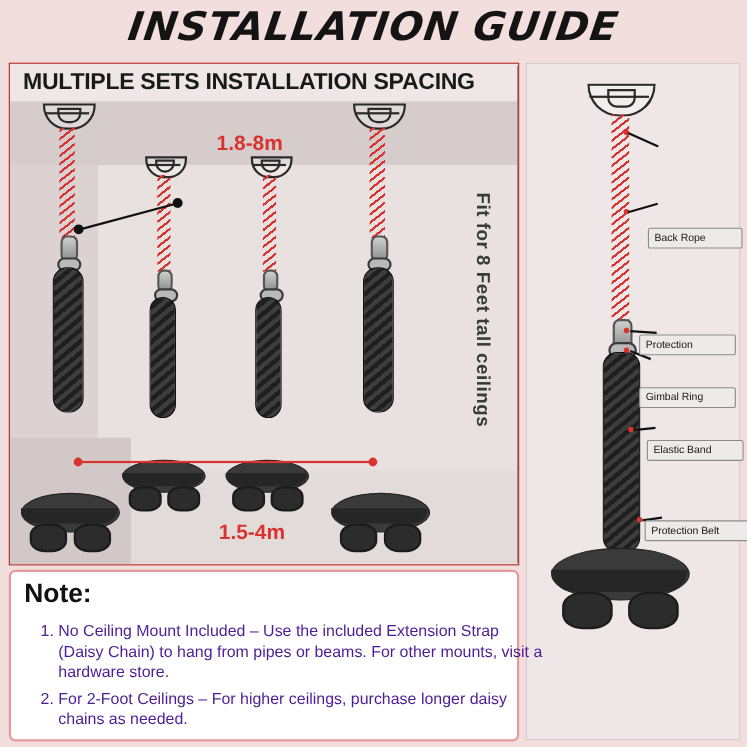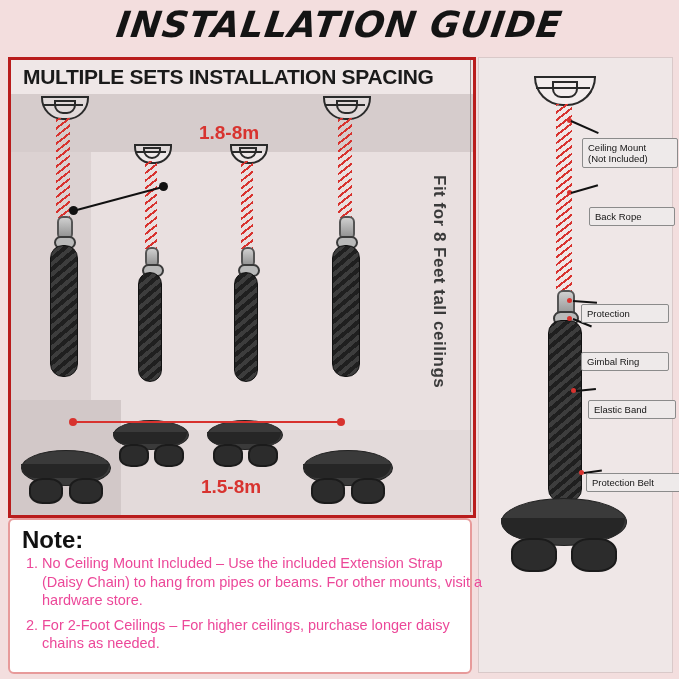--- a/index.html
+++ b/index.html
@@ -22,21 +22,21 @@
     letter-spacing:1px;
     color:#141414;
     font-style:italic;
     transform:skewX(-8deg);
   }
 
   
   .left-panel{
     position:absolute;left:8px;top:57px;width:462px;height:455px;
     background:#efe7e7;
-    border:3px solid #b91c1c;
+    border:1px solid #b91c1c;
     overflow:hidden;
   }
   .panel-head{
     position:absolute;left:0;top:0;width:462px;height:34px;
     background:#efe7e7;
   }
   .panel-head .ph-text{
     position:absolute;left:12px;top:5px;
     font-size:21px;font-weight:bold;color:#1a1a1a;
     letter-spacing:-0.3px;
@@ -94,22 +94,22 @@
     background:#ffffff;
     border:2px solid #e79a9a;
     border-radius:6px;
   }
   .note-title{
     position:absolute;left:12px;top:6px;
     font-size:24px;font-weight:bold;color:#111;
   }
   .note-list{
     position:absolute;left:10px;top:34px;width:440px;
-    margin:0;padding:0 0 0 22px;
-    font-size:14.5px;line-height:18.5px;color:#ec4899;
+    margin:11px;padding:0 0 0 22px;
+    font-size:14.5px;line-height:18.5px;color:#4c1d95;
   }
   .note-list li{margin-bottom:6px;}
 
   
   .dist-label{
     position:absolute;
     font-size:14.5px;color:#1b1b1b;font-weight:bold;
     text-align:center;white-space:nowrap;
   }
   .dist-value{
@@ -270,21 +270,21 @@
     <div class="cuff" style="left:340px;top:418px;width:30px;height:22px;"></div>
 
     <div class="nodedot" style="left:58px;top:146px;"></div>
     <div class="nodedot" style="left:148px;top:122px;"></div>
     <div class="black-line" style="left:62px;top:150px;width:92px;transform:rotate(-15deg);"></div>
     <div class="dist-value" style="left:98px;top:62px;width:240px;">1.8-8m</div>
 
     <div class="reddot" style="left:58px;top:358px;"></div>
     <div class="reddot" style="left:326px;top:358px;"></div>
     <div class="red-line" style="left:62px;top:361px;width:266px;"></div>
-    <div class="dist-value" style="left:95px;top:416px;width:250px;">1.5-8m</div>
+    <div class="dist-value" style="left:95px;top:416px;width:250px;">1.5-4m</div>
   </div>
 
   <div class="divider-v"></div>
   <div class="fit-label">Fit for 8 Feet tall ceilings</div>
 
   <div class="right-panel">
 
     <div class="mount" style="left:55px;top:18px;width:58px;height:28px;">
       <div class="cup" style="width:58px;height:26px;border-radius:0 0 29px 29px;"></div>
       <div class="bar" style="width:54px;top:11px;"></div>
@@ -313,22 +313,20 @@
     <div class="dot" style="left:88px;top:258px;"></div>
     <div class="black-line" style="left:94px;top:260px;width:20px;transform:rotate(22deg);"></div>
 
     <div class="dot" style="left:92px;top:330px;"></div>
     <div class="black-line" style="left:97px;top:332px;width:20px;transform:rotate(-6deg);"></div>
 
     <div class="dot" style="left:100px;top:412px;"></div>
     <div class="black-line" style="left:105px;top:414px;width:18px;transform:rotate(-8deg);"></div>
   </div>
 
-  <div class="callout" style="left:582px;top:138px;width:84px;">Ceiling Mount
-(Not Included)</div>
   <div class="callout" style="left:589px;top:207px;width:74px;">Back Rope</div>
   <div class="callout" style="left:581px;top:304px;width:76px;">Protection</div>
   <div class="callout" style="left:581px;top:352px;width:76px;">Gimbal Ring</div>
   <div class="callout" style="left:588px;top:400px;width:76px;">Elastic Band</div>
   <div class="callout" style="left:586px;top:473px;width:84px;">Protection Belt</div>
 
   <div class="note-box">
     <div class="note-title">Note:</div>
     <ol class="note-list">
       <li>No Ceiling Mount Included – Use the included Extension Strap (Daisy Chain) to hang from pipes or beams. For other mounts, visit a hardware store.</li>

